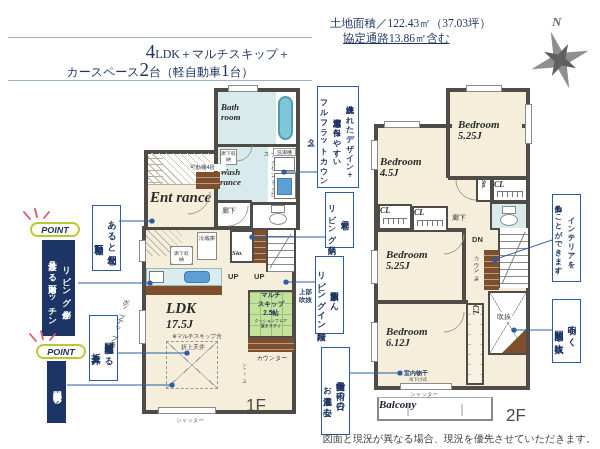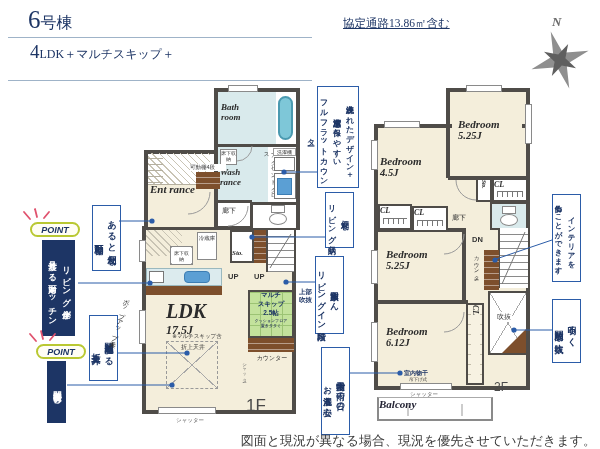--- a/index.html
+++ b/index.html
@@ -38,30 +38,31 @@
         background:repeating-linear-gradient(90deg,#777 0 1px,transparent 1px 5px);}
   .tri{width:0;height:0;border-left:24px solid transparent;border-bottom:24px solid #7d4f2c;}
   svg{display:block;}
   #overlay{position:absolute;left:0;top:0;pointer-events:none;z-index:6;}
 </style>
 </head>
 <body>
 
 <div id="canvas">
 
-  <div class="abs serif navy" style="left:28px;top:6px;">
-    <span style="font-size:25px;">6</span><span style="font-size:16px;">号棟</span>
-  </div>
   <div class="abs rule" style="left:8px;top:37px;width:304px;"></div>
-  <div class="abs serif navy" style="left:30px;top:41px;width:260px;text-align:left;font-size:12px;">
+  <div class="abs serif navy" style="left:30px;top:41px;width:260px;text-align:right;font-size:12px;">
     <span style="font-size:19px;">4</span><span>LDK＋マルチスキップ＋</span>
   </div>
+  <div class="abs serif navy" style="left:30px;top:59px;width:260px;text-align:center;font-size:12px;">
+    <span>カースペース</span><span style="font-size:19px;">2</span><span>台（軽自動車</span><span style="font-size:17px;">1</span><span>台）</span>
+  </div>
   <div class="abs rule" style="left:8px;top:80px;width:304px;"></div>
 
   <div class="abs serif navy" style="left:330px;top:16px;font-size:11.5px;line-height:15px;">
+    <div>土地面積／122.43㎡（37.03坪）</div>
     <div style="padding-left:13px;text-decoration:underline;">協定通路13.86㎡含む</div>
   </div>
 
   <svg class="abs" style="left:524px;top:10px;" width="70" height="86" viewBox="0 0 70 86">
     <text x="28" y="16" font-size="13" font-style="italic" fill="#6a6a6a" font-family="Liberation Serif,serif" font-weight="bold">N</text>
     <g transform="translate(36,50) rotate(-18)">
       <path d="M0,-30 L5,-6 L30,0 L5,6 L0,30 L-5,6 L-30,0 L-5,-6 Z" fill="#8f8f8f"></path>
       <path d="M0,-18 L4,-4 L18,0 L4,4 L0,18 L-4,4 L-18,0 L-4,-4 Z" transform="rotate(45)" fill="#5f5f5f"></path>
     </g>
   </svg>
@@ -111,37 +112,37 @@
   <div class="abs" style="left:277px;top:178px;width:15px;height:17px;background:#5b9fd4;border:1px solid #3c7db3;"></div>
   <div class="abs w" style="left:218px;top:200px;width:34px;height:3px;"></div>
   <div class="abs" style="left:250px;top:202px;width:46px;height:26px;background:#fff;border-top:3px solid #4f4c48;border-left:3px solid #4f4c48;"></div>
   <div class="abs" style="left:271px;top:205px;width:14px;height:8px;background:#fff;border:1px solid #888;"></div>
   <div class="abs" style="left:269px;top:213px;width:18px;height:12px;background:#fff;border:1px solid #888;border-radius:50%;"></div>
   <div class="abs jp" style="left:222px;top:206px;font-size:7px;">廊下</div>
 
   <div class="abs hatch" style="left:148px;top:153px;width:62px;height:32px;border-bottom:1px solid #b5b0a0;"></div>
   <div class="abs" style="left:148px;top:153px;width:15px;height:32px;background:repeating-linear-gradient(180deg,transparent 0 5px,#b5b0a0 5px 6px);"></div>
   <div class="abs" style="left:148px;top:185px;width:66px;height:42px;background:#f4eedb;"></div>
-  <div class="abs rlabel" style="left:150px;top:184px;width:62px;font-size:11px;line-height:11px;">Ent rance</div>
+  <div class="abs rlabel" style="left:150px;top:192px;width:62px;font-size:15px;line-height:11px;">Ent rance</div>
   <div class="abs jp" style="left:190px;top:164px;width:36px;font-size:5.5px;background:#fff;">可動棚4段</div>
   <div class="abs shelf" style="left:196px;top:172px;width:24px;height:17px;"></div>
 
   <div class="abs hatch" style="left:146px;top:230px;width:36px;height:26px;"></div>
   <div class="abs" style="left:197px;top:232px;width:20px;height:28px;background:#fff;border:1px solid #888;"></div>
   <div class="abs jp" style="left:197px;top:235px;width:20px;font-size:5.5px;text-align:center;">冷蔵庫</div>
   <div class="abs xcross" style="left:170px;top:246px;width:23px;height:19px;background-color:#fff;border:1px solid #888;"></div>
   <div class="abs jp" style="left:172px;top:250px;width:19px;font-size:5px;line-height:6px;text-align:center;background:#fff;">床下収納</div>
   <div class="abs" style="left:146px;top:268px;width:76px;height:18px;background:#dcebee;border:1px solid #9ab8be;"></div>
   <div class="abs" style="left:149px;top:271px;width:15px;height:12px;background:#fff;border:1px solid #777;"></div>
   <div class="abs" style="left:184px;top:271px;width:26px;height:12px;background:#5b9fd4;border:1px solid #3c7db3;border-radius:4px;"></div>
   <div class="abs" style="left:146px;top:286px;width:76px;height:9px;background:#7d4f2c;"></div>
   <div class="abs vtext jp" style="left:124px;top:294px;height:58px;font-size:6.5px;transform:rotate(18deg);transform-origin:top center;">ポップアップ天井</div>
 
   <div class="abs rlabel" style="left:166px;top:300px;width:62px;">
-    <div style="font-size:20px;">LDK</div>
+    <div style="font-size:15px;">LDK</div>
     <div style="font-size:12px;">17.5J</div>
   </div>
   <div class="abs jp" style="left:163px;top:333px;width:68px;font-size:5.5px;text-align:center;">※マルチスキップ含</div>
   <div class="abs xcross" style="left:166px;top:341px;width:52px;height:48px;border:1px dashed #999;"></div>
   <div class="abs jp" style="left:180px;top:343px;width:26px;font-size:6px;text-align:center;background:#f4eedb;">折上天井</div>
 
   <div class="abs" style="left:230px;top:230px;width:24px;height:33px;background:#fff;border:2px solid #4f4c48;"></div>
   <div class="abs rlabel" style="left:232px;top:249px;width:20px;font-size:7px;">Sto.</div>
   <div class="abs shelf" style="left:254px;top:230px;width:12px;height:33px;"></div>
   <div class="abs stairs" style="left:266px;top:230px;width:28px;height:42px;border-left:2px solid #4f4c48;"></div>
@@ -227,30 +228,30 @@
   <div class="abs tri" style="left:502px;top:329px;"></div>
 
   <div class="abs navy" style="left:404px;top:369px;font-size:6px;font-weight:bold;">室内物干</div>
   <div class="abs jp" style="left:409px;top:377px;font-size:4.5px;">吊下げ式</div>
   <div class="abs win" style="left:400px;top:383px;width:52px;height:7px;"></div>
   <div class="abs jp" style="left:410px;top:391px;font-size:5.5px;color:#555;">シャッター</div>
 
   <div class="abs" style="left:377px;top:397px;width:116px;height:24px;background:#fff;border:2px solid #8a8a8a;border-top:1px solid #aaa;">
     <div class="rlabel" style="font-size:11px;color:#223;">Balcony</div>
   </div>
-  <div class="abs" style="left:494px;top:380px;font-size:12px;color:#4a4a4a;">2F</div>
+  <div class="abs" style="left:494px;top:406px;font-size:17px;color:#4a4a4a;padding-left:12px;">2F</div>
 
   <div class="abs win" style="left:466px;top:85px;width:36px;height:7px;"></div>
   <div class="abs win" style="left:525px;top:104px;width:7px;height:40px;"></div>
   <div class="abs win" style="left:371px;top:140px;width:7px;height:30px;"></div>
   <div class="abs win" style="left:371px;top:250px;width:7px;height:34px;"></div>
   <div class="abs win" style="left:371px;top:322px;width:7px;height:40px;"></div>
   <div class="abs win" style="left:384px;top:121px;width:36px;height:7px;"></div>
 
-  <div class="abs" style="right:4px;top:432px;font-size:13px;color:#3a3a3a;">図面と現況が異なる場合、現況を優先させていただきます。</div>
+  <div class="abs" style="right:4px;top:432px;font-size:10px;color:#3a3a3a;">図面と現況が異なる場合、現況を優先させていただきます。</div>
 
   <svg id="overlay" width="600" height="449" viewBox="0 0 600 449">
     <g stroke="#2b5ca8" stroke-width="1">
       <line x1="78" y1="283" x2="149" y2="283"></line>
       <line x1="119" y1="221" x2="151" y2="221"></line>
       <line x1="117" y1="353" x2="186" y2="353"></line>
       <line x1="67" y1="385" x2="171" y2="385"></line>
       <line x1="285" y1="172" x2="317" y2="172"></line>
       <line x1="253" y1="237" x2="325" y2="237"></line>
       <line x1="287" y1="282" x2="315" y2="282"></line>

